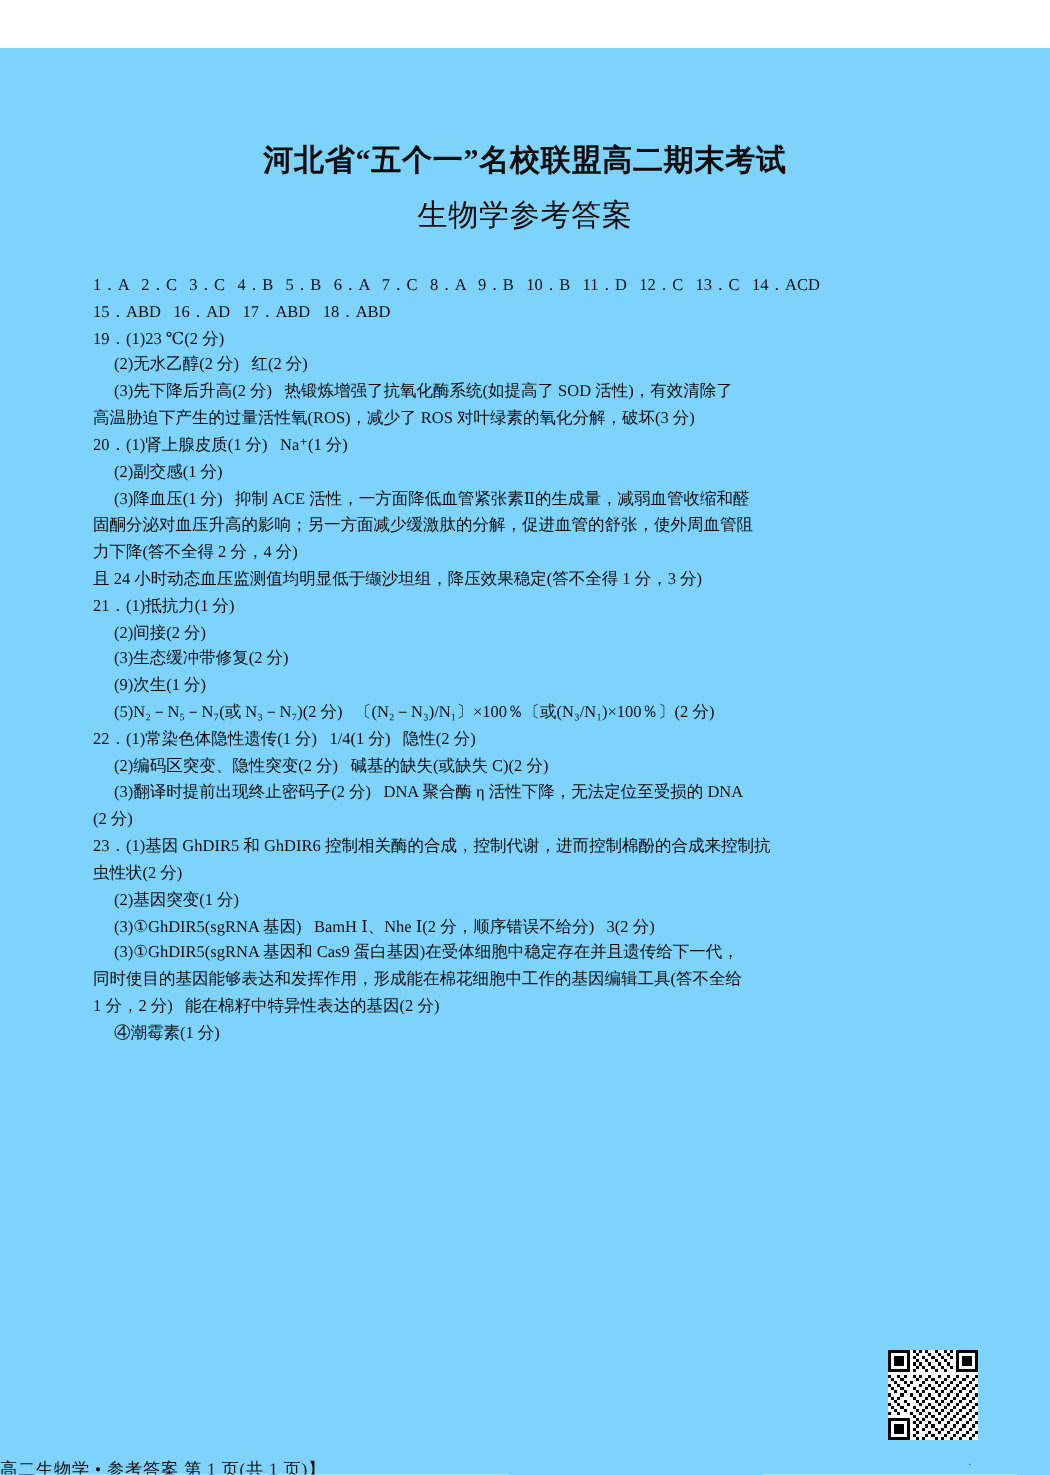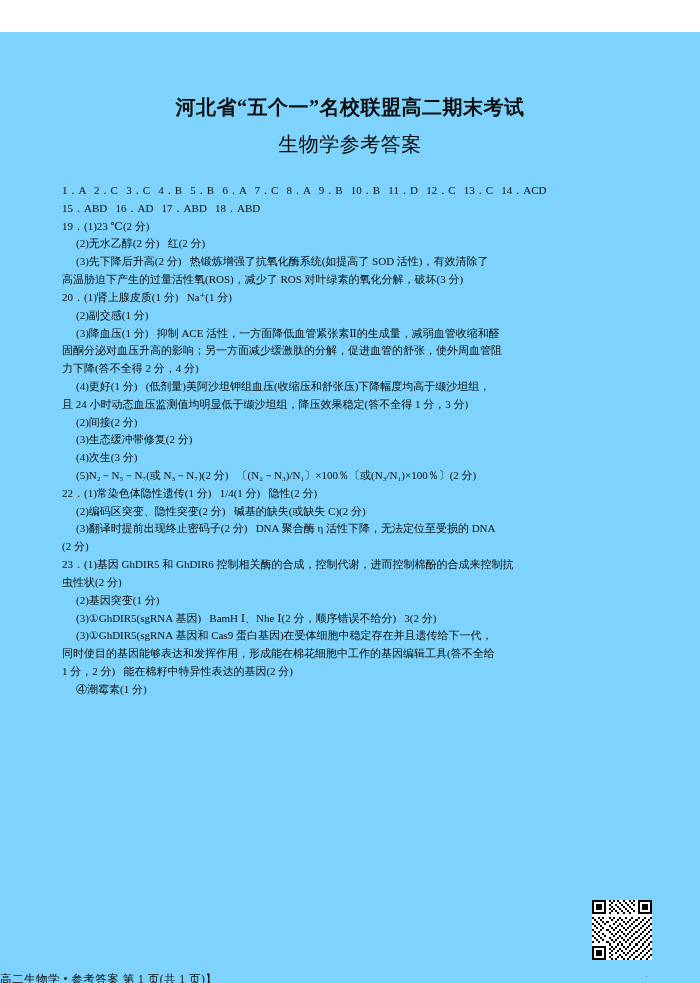--- a/index.html
+++ b/index.html
@@ -97,26 +97,26 @@
     <span class="line">19．(1)23 ℃(2 分)</span>
     <span class="line indent2">(2)无水乙醇(2 分)   红(2 分)</span>
     <span class="line indent2">(3)先下降后升高(2 分)   热锻炼增强了抗氧化酶系统(如提高了 SOD 活性)，有效清除了</span>
     <span class="line">高温胁迫下产生的过量活性氧(ROS)，减少了 ROS 对叶绿素的氧化分解，破坏(3 分)</span>
 
     <span class="line">20．(1)肾上腺皮质(1 分)   Na⁺(1 分)</span>
     <span class="line indent2">(2)副交感(1 分)</span>
     <span class="line indent2">(3)降血压(1 分)   抑制 ACE 活性，一方面降低血管紧张素Ⅱ的生成量，减弱血管收缩和醛</span>
     <span class="line">固酮分泌对血压升高的影响；另一方面减少缓激肽的分解，促进血管的舒张，使外周血管阻</span>
     <span class="line">力下降(答不全得 2 分，4 分)</span>
-    <span class="line indent2">(4)更好(1 分)   (低剂量)美阿沙坦钾组血压(收缩压和舒张压)下降幅度均高于缬沙坦组，</span>
     <span class="line">且 24 小时动态血压监测值均明显低于缬沙坦组，降压效果稳定(答不全得 1 分，3 分)</span>
 
+    <span class="line">21．(1)抵抗力(1 分)</span>
     <span class="line indent2">(2)间接(2 分)</span>
     <span class="line indent2">(3)生态缓冲带修复(2 分)</span>
-    <span class="line indent2">(4)次生(3 分)</span>
+    <span class="line indent2">(9)次生(1 分)</span>
     <span class="line indent2">(5)N₂－N₅－N₇(或 N₃－N₇)(2 分)   〔(N₂－N₃)/N₁〕×100％〔或(N₃/N₁)×100％〕(2 分)</span>
 
     <span class="line">22．(1)常染色体隐性遗传(1 分)   1/4(1 分)   隐性(2 分)</span>
     <span class="line indent2">(2)编码区突变、隐性突变(2 分)   碱基的缺失(或缺失 C)(2 分)</span>
     <span class="line indent2">(3)翻译时提前出现终止密码子(2 分)   DNA 聚合酶 η 活性下降，无法定位至受损的 DNA</span>
     <span class="line">(2 分)</span>
 
     <span class="line">23．(1)基因 GhDIR5 和 GhDIR6 控制相关酶的合成，控制代谢，进而控制棉酚的合成来控制抗</span>
     <span class="line">虫性状(2 分)</span>
     <span class="line indent2">(2)基因突变(1 分)</span>

